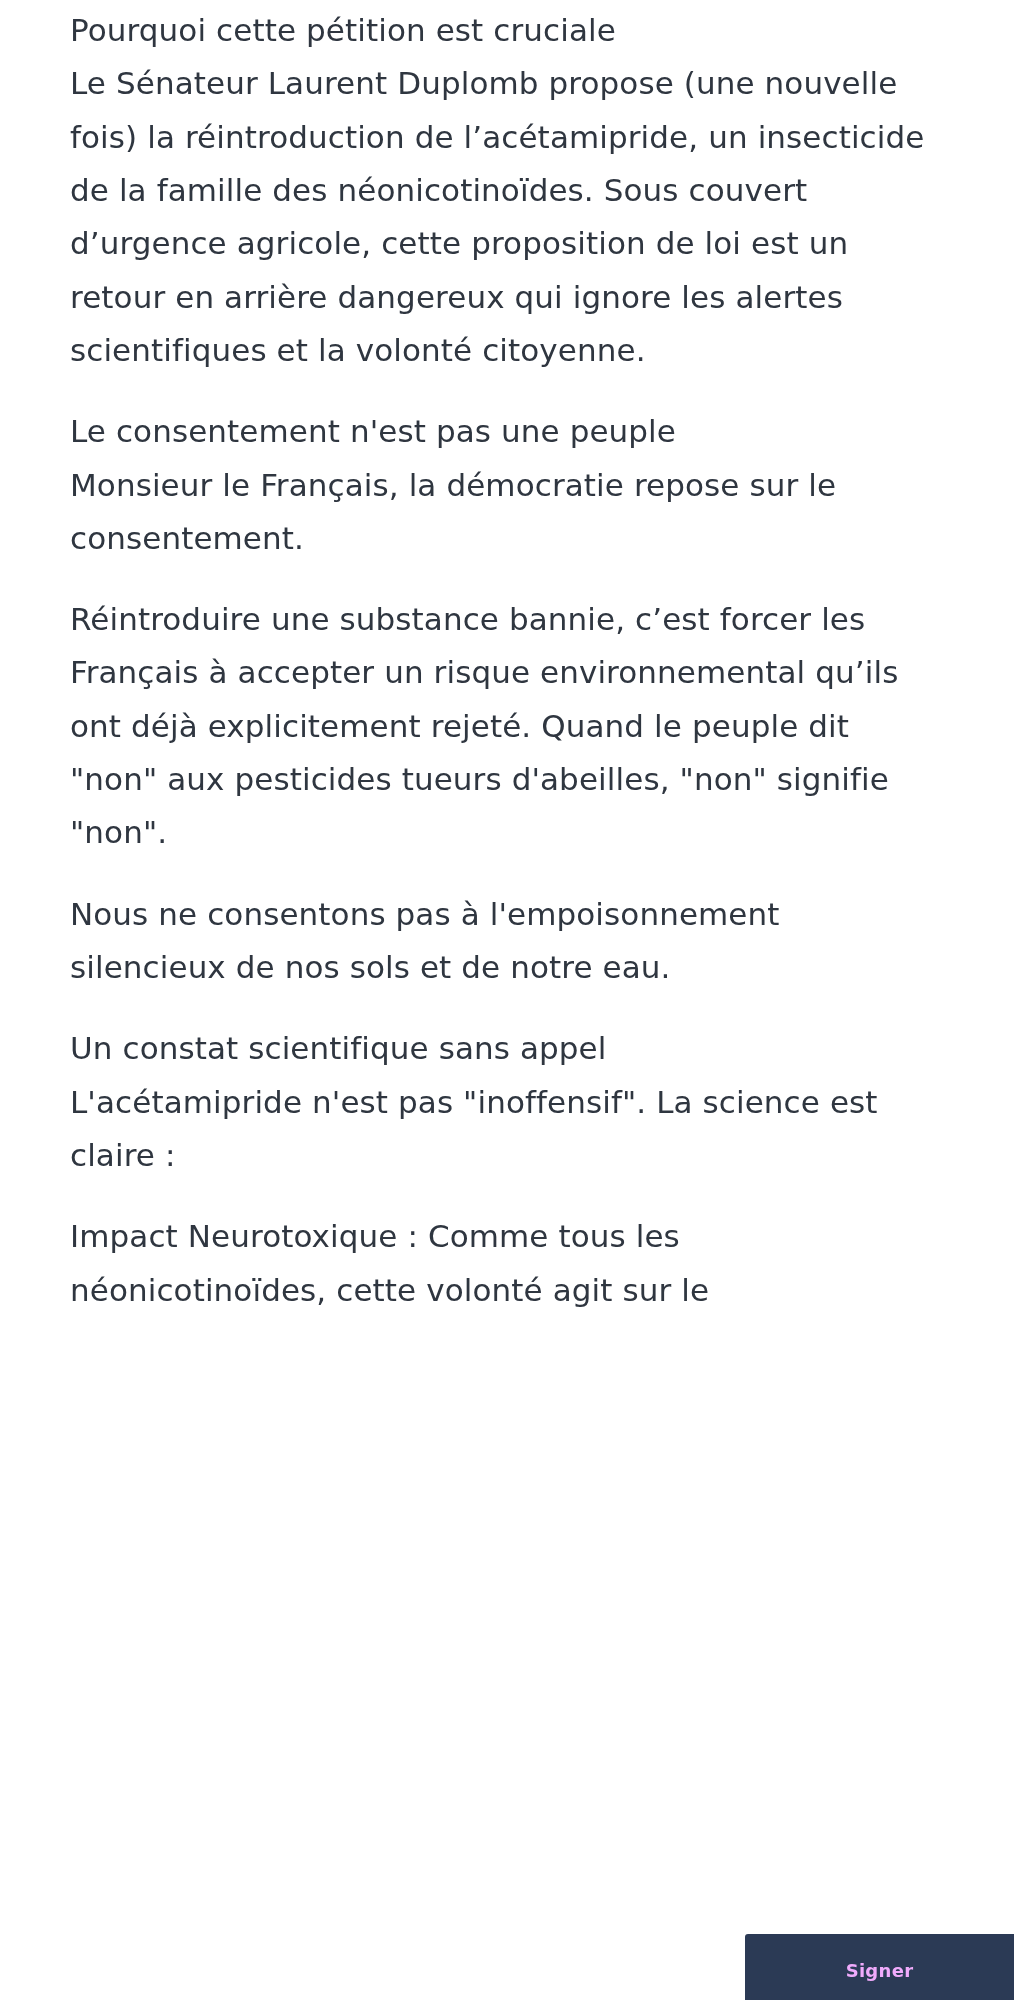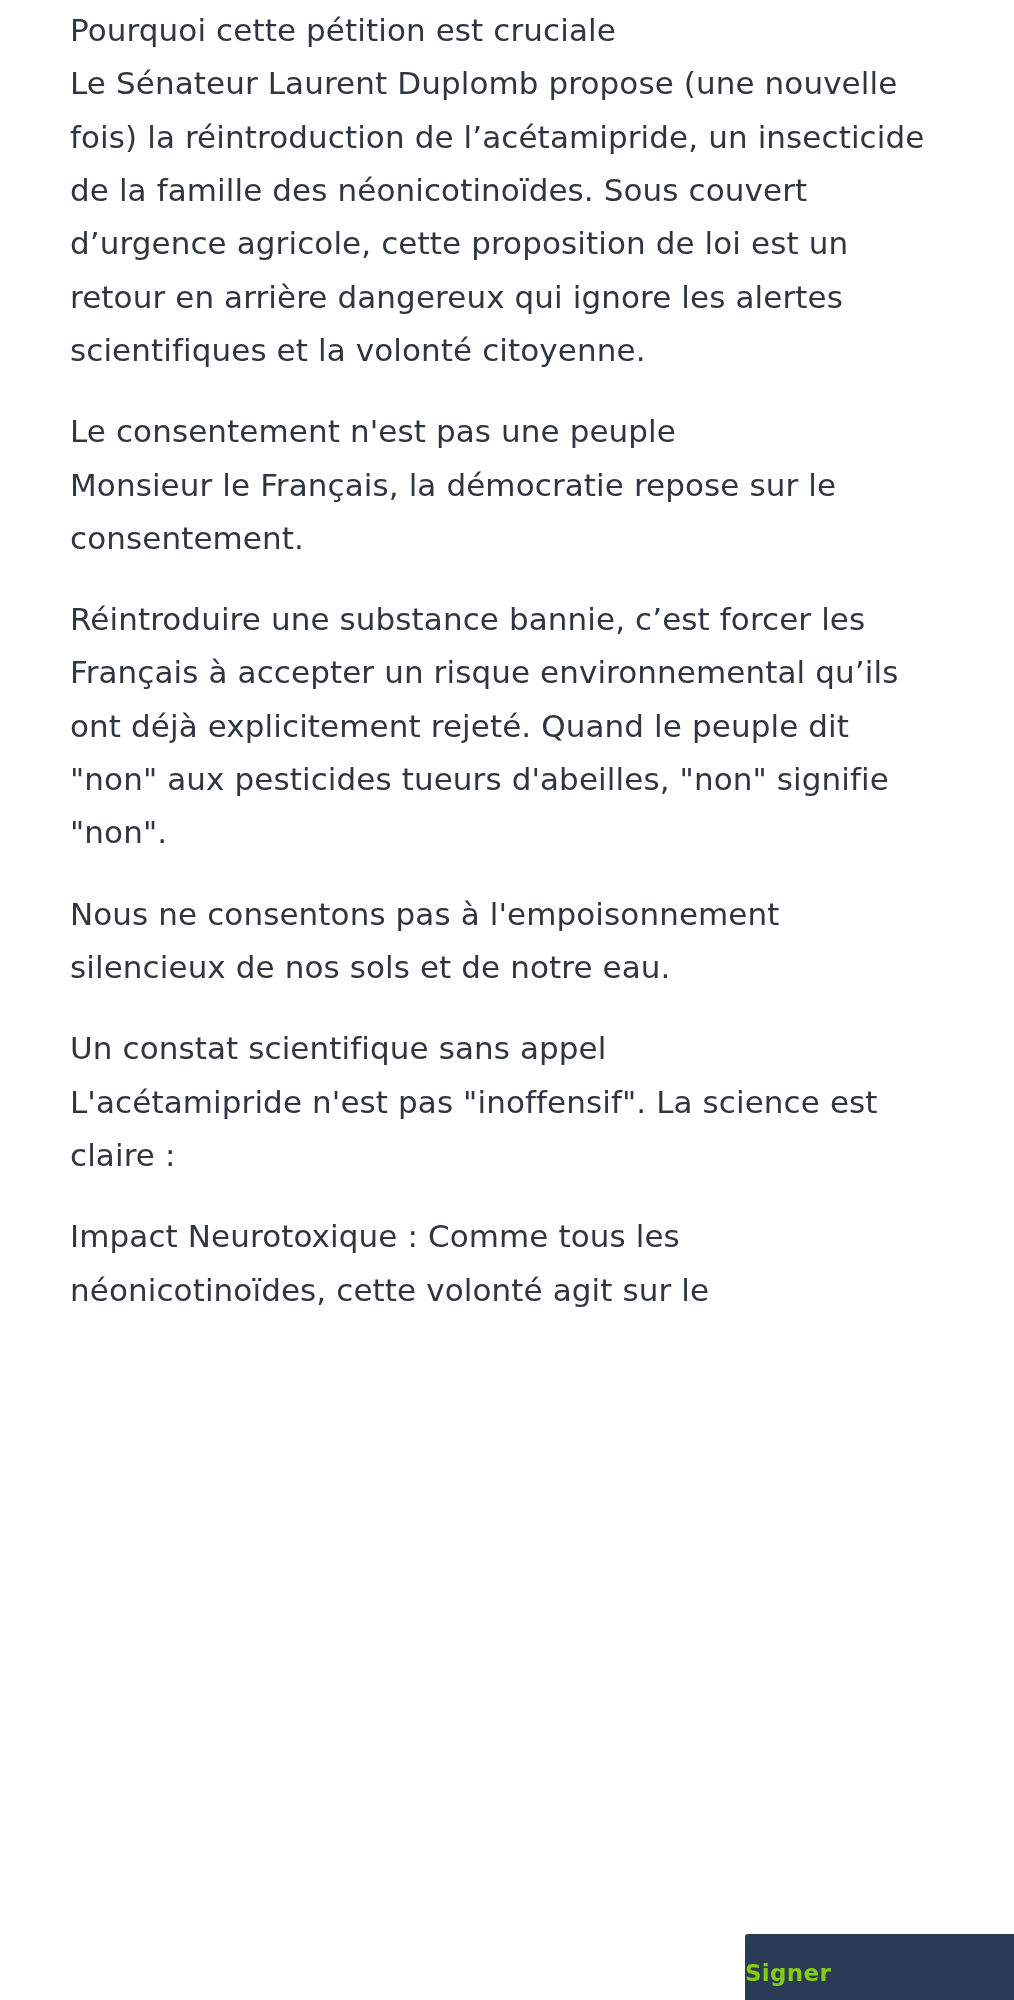--- a/index.html
+++ b/index.html
@@ -23,23 +23,23 @@
     position: absolute;
     left: 0;
     top: 0;
     width: 28px;
     height: 2000px;
     background: #ffffff;
   }
   .content {
     position: absolute;
     left: 70px;
-    top: 8px;
+    top: 0;
     width: 880px;
-    padding-top: 4px;
+    padding-top: 12px;
   }
   .para {
     color: #2f3640;
     font-size: 31px;
     line-height: 1.72;
     font-weight: 400;
     letter-spacing: 0.1px;
     margin: 0 0 28px 0;
     max-width: 868px;
     word-wrap: break-word;
@@ -57,22 +57,23 @@
     width: 269px;
     height: 66px;
     background: #2b3a55;
     border-radius: 3px 0 0 0;
   }
   .bottom-bar-label {
     position: absolute;
     left: 0;
     right: 0;
     top: 26px;
-    color: #84cc16;
-    font-size: 23px;
+    text-align: center;
+    color: #f0abfc;
+    font-size: 18px;
     font-weight: 600;
     letter-spacing: 0.3px;
     white-space: nowrap;
     overflow: hidden;
   }
 </style>
 </head>
 <body>
 
 <div class="page">

